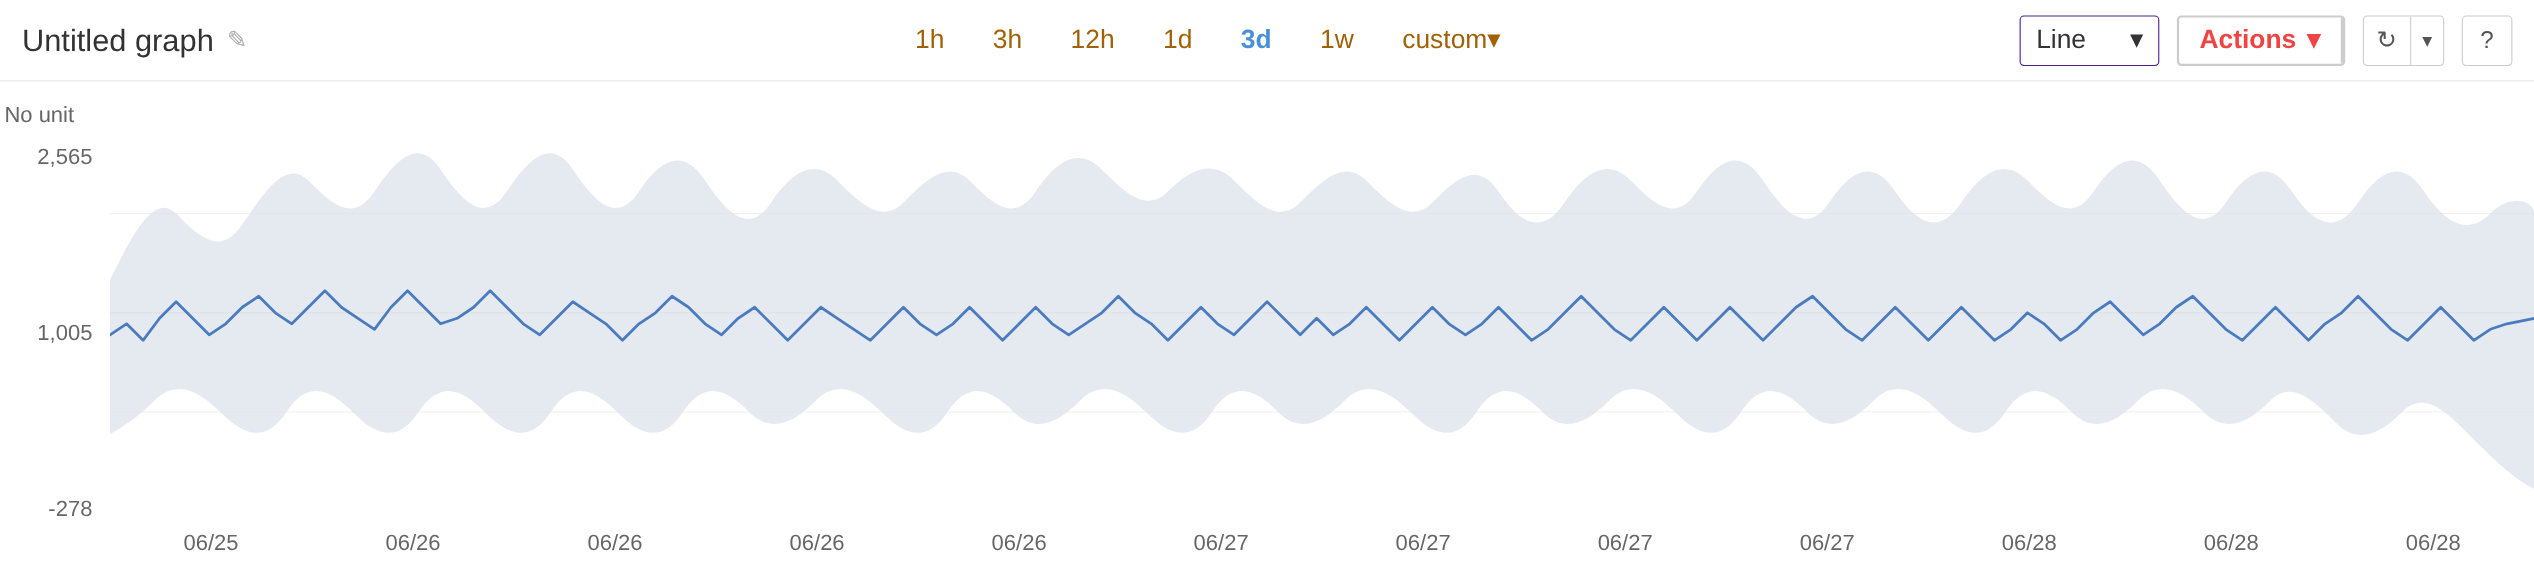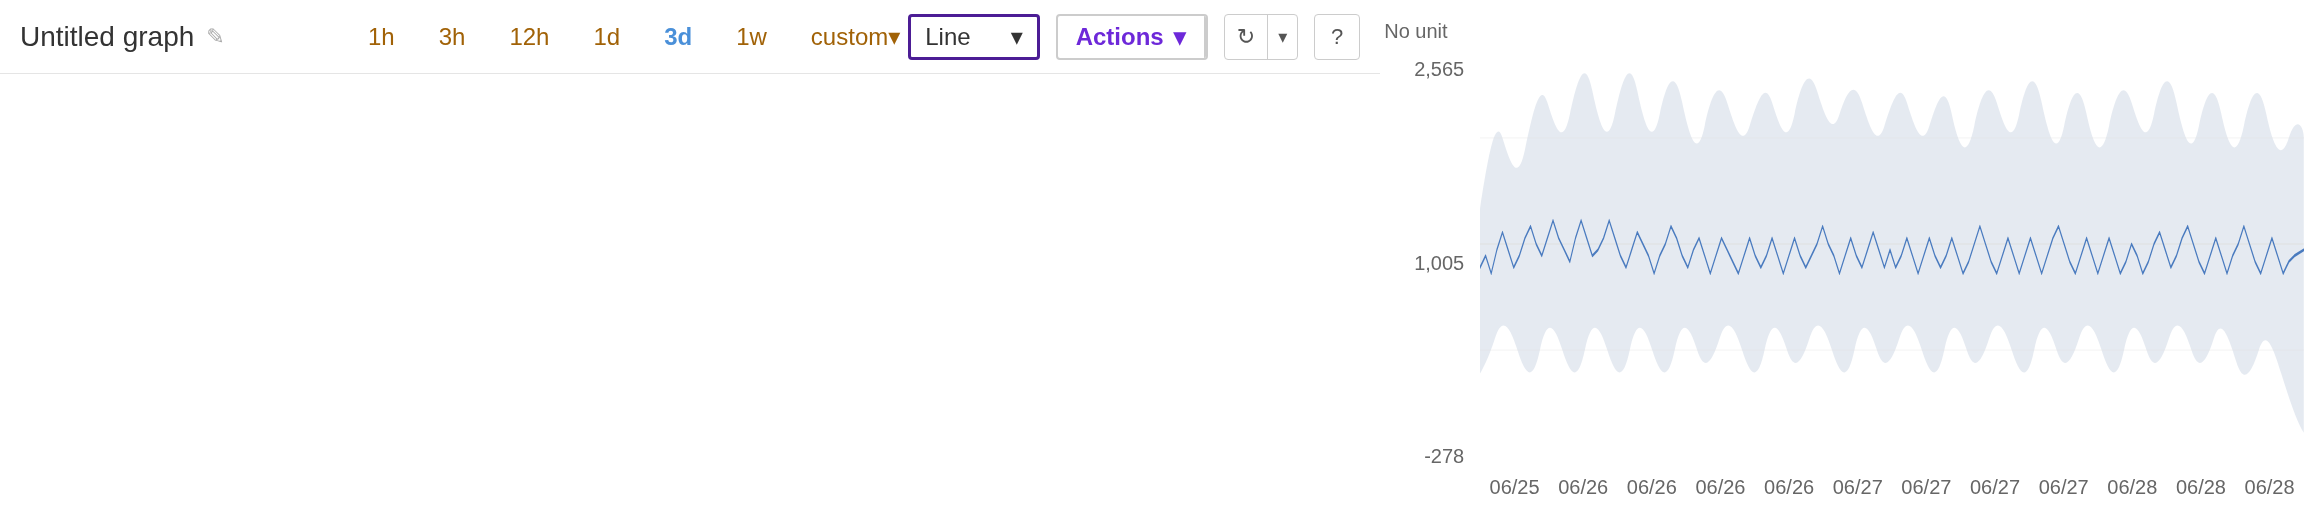--- a/index.html
+++ b/index.html
@@ -9,21 +9,21 @@
       width: 2304px;
       height: 518px;
       overflow: hidden;
       font-size: 24px;
     }
 
     .graph-container {
       width: 2304px;
       height: 518px;
       display: flex;
-      flex-direction: row;
+      flex-direction: column;
       background: #fff;
     }
 
     
     .toolbar {
       display: flex;
       align-items: center;
       padding: 0 20px;
       height: 74px;
       border-bottom: 1px solid #e5e5e5;
@@ -78,21 +78,21 @@
 
     .toolbar-right {
       display: flex;
       align-items: center;
       gap: 16px;
     }
 
     .line-select {
       display: flex;
       align-items: center;
-      border: 3px solid #4c1d95;
+      border: 1px solid #4c1d95;
       border-radius: 4px;
       height: 46px;
       padding: 0 14px;
       font-size: 24px;
       color: #333;
       cursor: pointer;
       gap: 40px;
       background: #fff;
     }
 
@@ -104,21 +104,21 @@
       height: 46px;
       cursor: pointer;
       background: #fff;
       overflow: hidden;
     }
 
     .actions-btn-main {
       padding: 0 18px;
       font-size: 24px;
       font-weight: 600;
-      color: #6d28d9;
+      color: #ef4444;
       border-right: 2px solid #ccc;
       height: 100%;
       display: flex;
       align-items: center;
       gap: 10px;
     }
 
     .icon-btn {
       display: flex;
       align-items: center;

